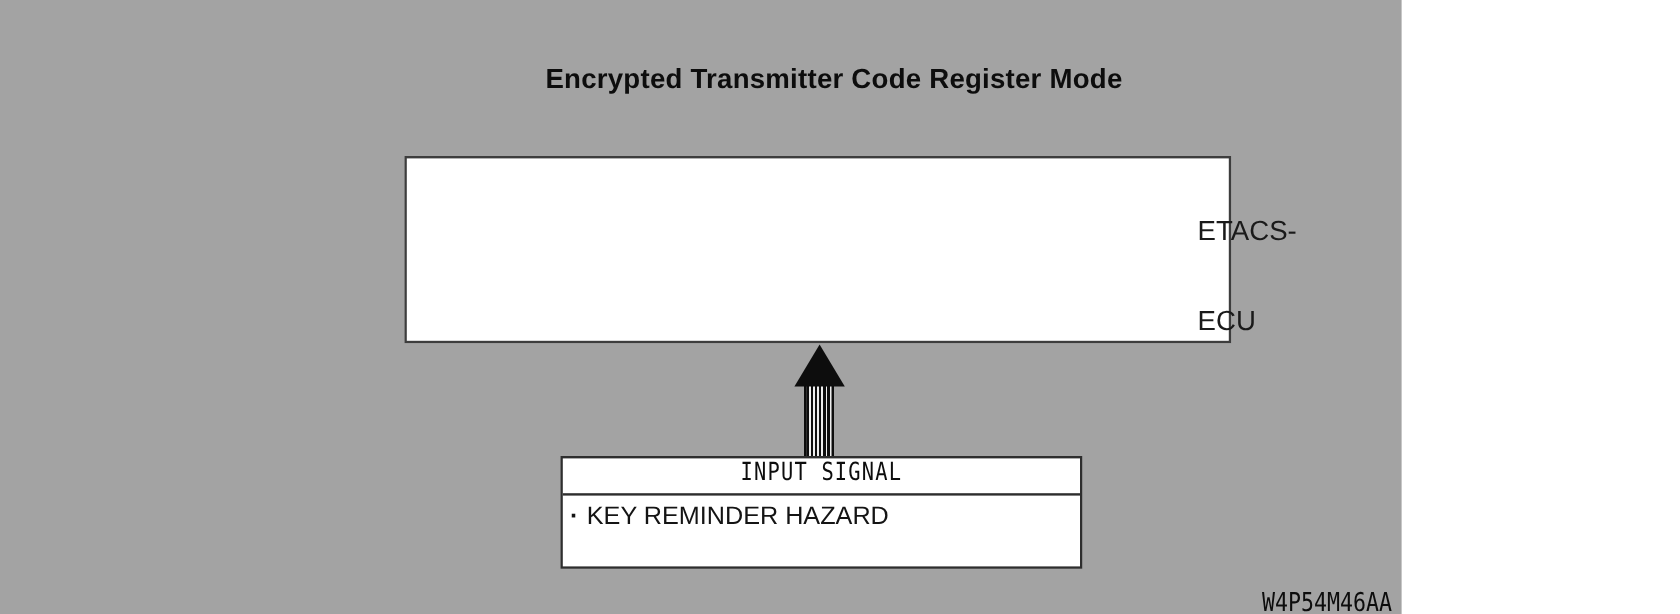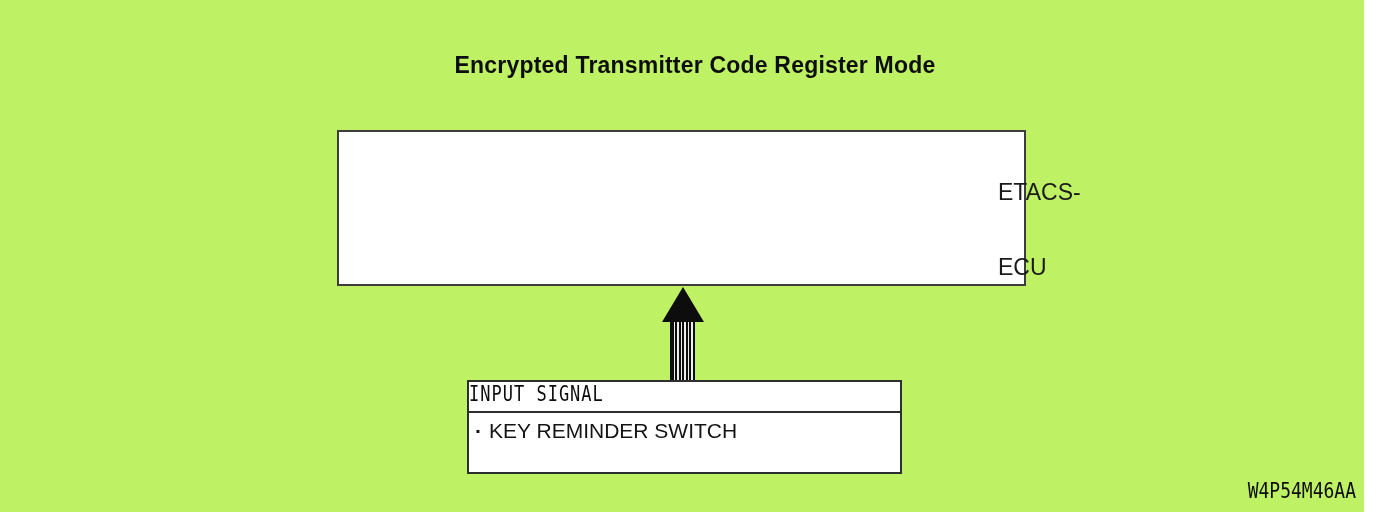--- a/index.html
+++ b/index.html
@@ -2,23 +2,23 @@
 <html><head>
 <meta charset="utf-8">
 <style>
   html, body {
     margin: 0;
     padding: 0;
     background: #ffffff;
   }
   .canvas {
     position: relative;
-    width: 1364px;
+    width: 1168px;
     height: 512px;
-    background: #bef264;
+    background: #a3a3a3;
     font-family: "Liberation Sans", sans-serif;
     color: #111111;
     overflow: hidden;
   }
   .diagram-title {
     position: absolute;
     left: 0;
     top: 52px;
     width: 1390px;
     text-align: center;
@@ -73,20 +73,21 @@
     left: 467px;
     top: 380px;
     width: 431px;
     height: 90px;
     border: 2px solid #2e2e2e;
     background: #ffffff;
   }
   .input-box-header {
     height: 27px;
     border-bottom: 2px solid #2e2e2e;
+    text-align: center;
     font-family: "DejaVu Sans Mono", monospace;
     font-size: 17px;
     letter-spacing: 1px;
     color: #0d0d0d;
     padding-top: 2px;
   }
   .input-box-header .stretch {
     display: inline-block;
     transform: scaleY(1.22);
     transform-origin: center;
@@ -102,21 +103,21 @@
   }
   .signal-row .bullet {
     display: inline-block;
     width: 14px;
     text-align: left;
     font-weight: bold;
   }
   .figure-code {
     position: absolute;
     right: 8px;
-    top: 480px;
+    top: 492px;
     font-family: "DejaVu Sans Mono", monospace;
     font-size: 18px;
     color: #0d0d0d;
   }
   .figure-code .stretch {
     display: inline-block;
     transform: scaleY(1.2);
     transform-origin: center;
   }
 </style>
@@ -136,21 +137,21 @@
 
   <div class="arrow-shaft"></div>
   <div class="arrow-head"></div>
 
   <div class="input-box">
     <div class="input-box-header">
       <span class="stretch">INPUT SIGNAL</span>
     </div>
     <div class="input-box-body">
       <div class="signal-row">
-        <span class="bullet">·</span><span>KEY REMINDER SWITCH</span>
+        <span class="bullet">·</span><span>KEY REMINDER HAZARD</span>
       </div>
     </div>
   </div>
 
   <div class="figure-code">
     <span class="stretch">W4P54M46AA</span>
   </div>
 
 </div>
 

